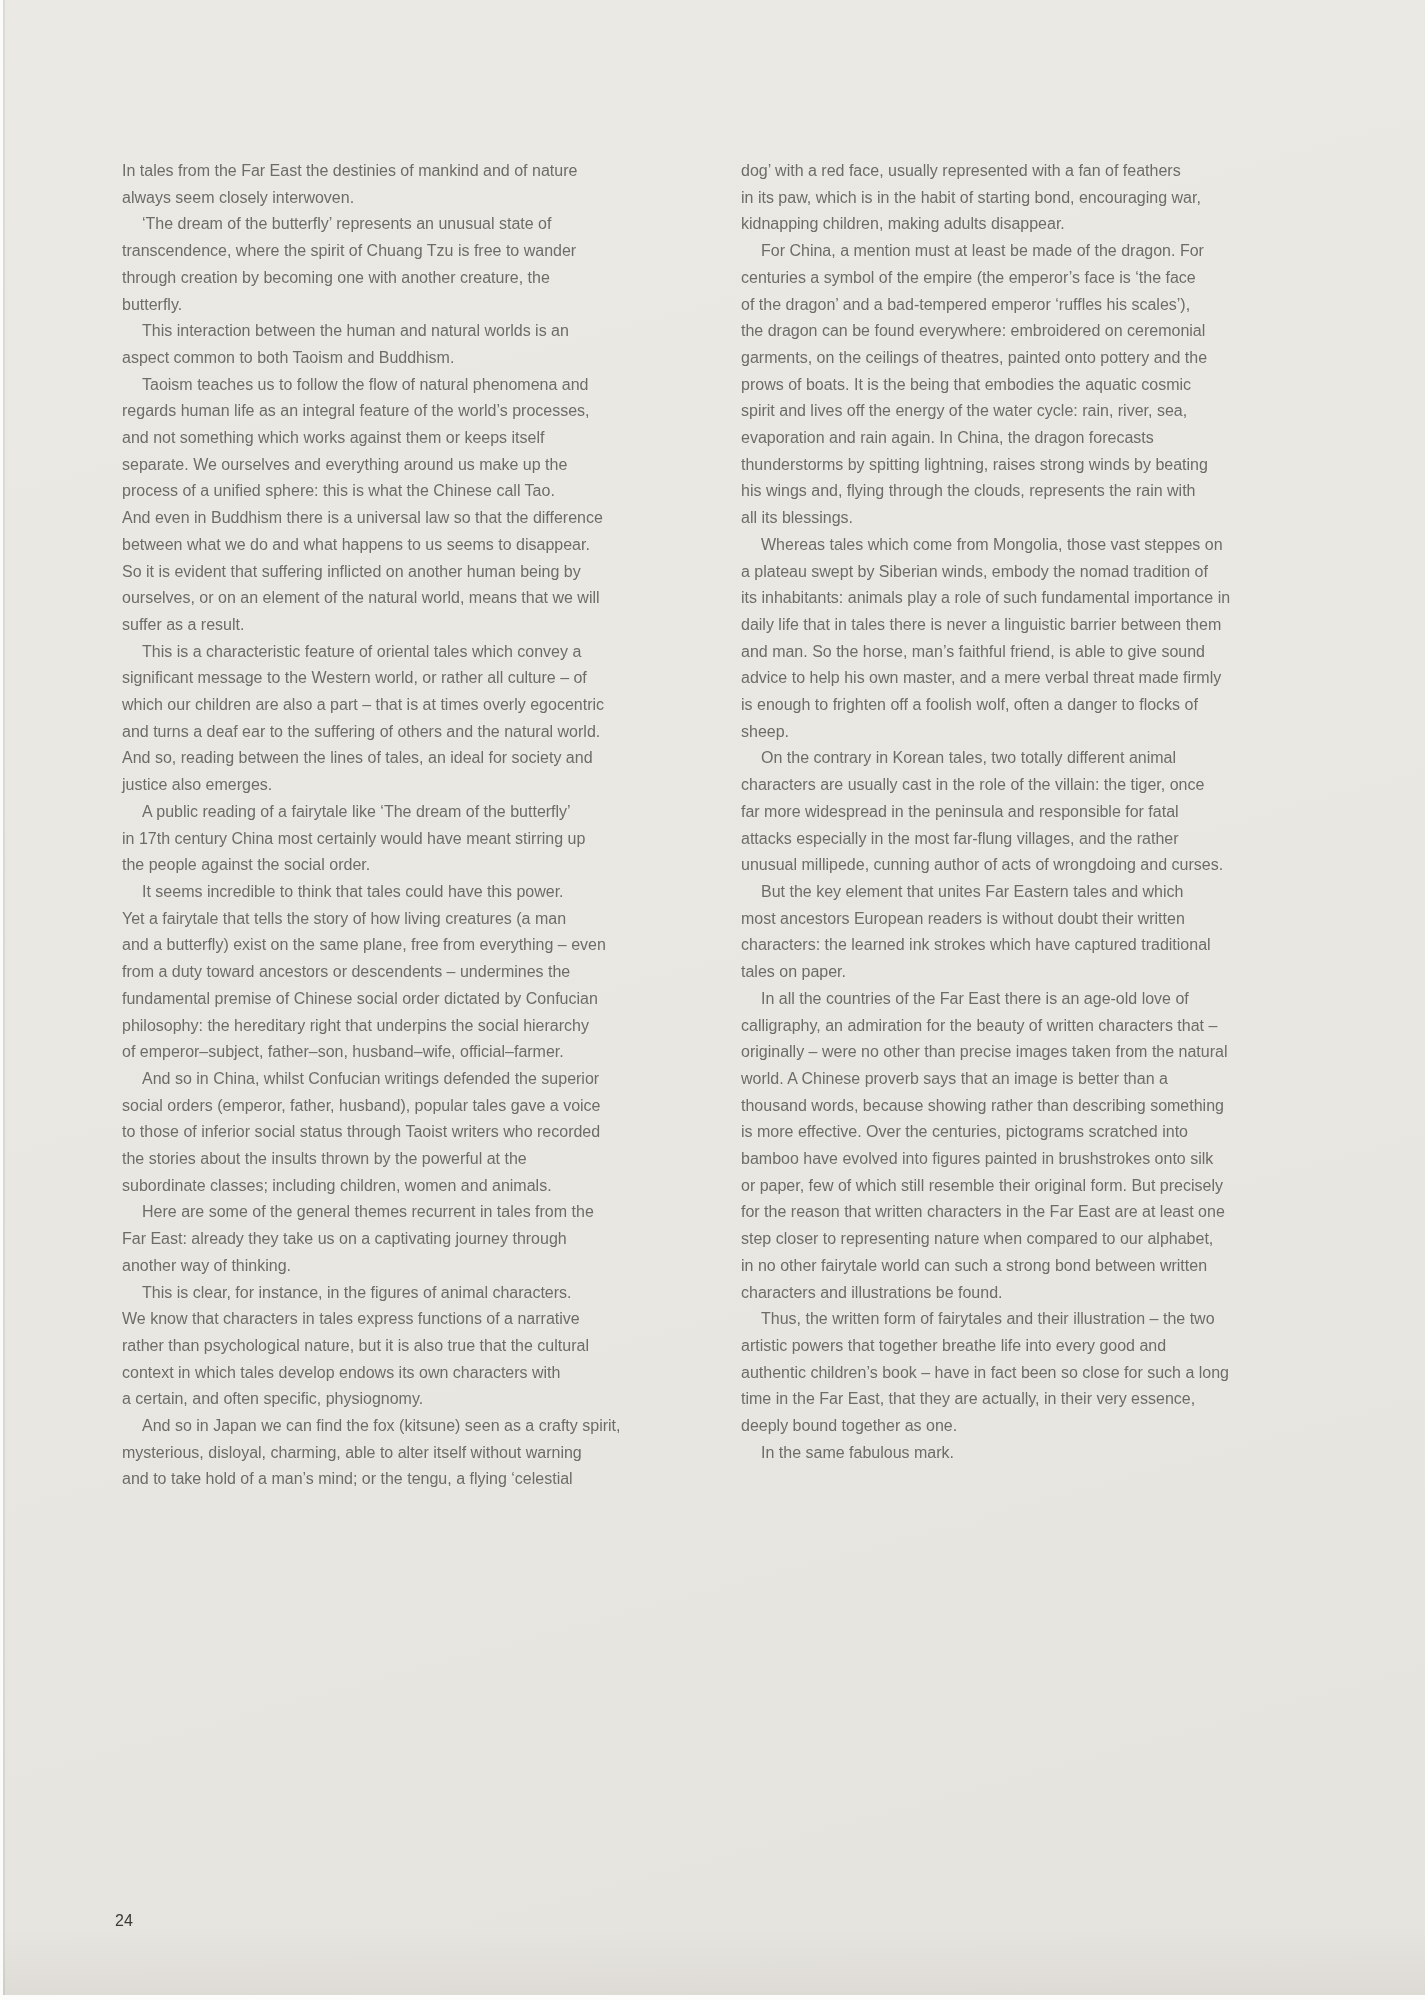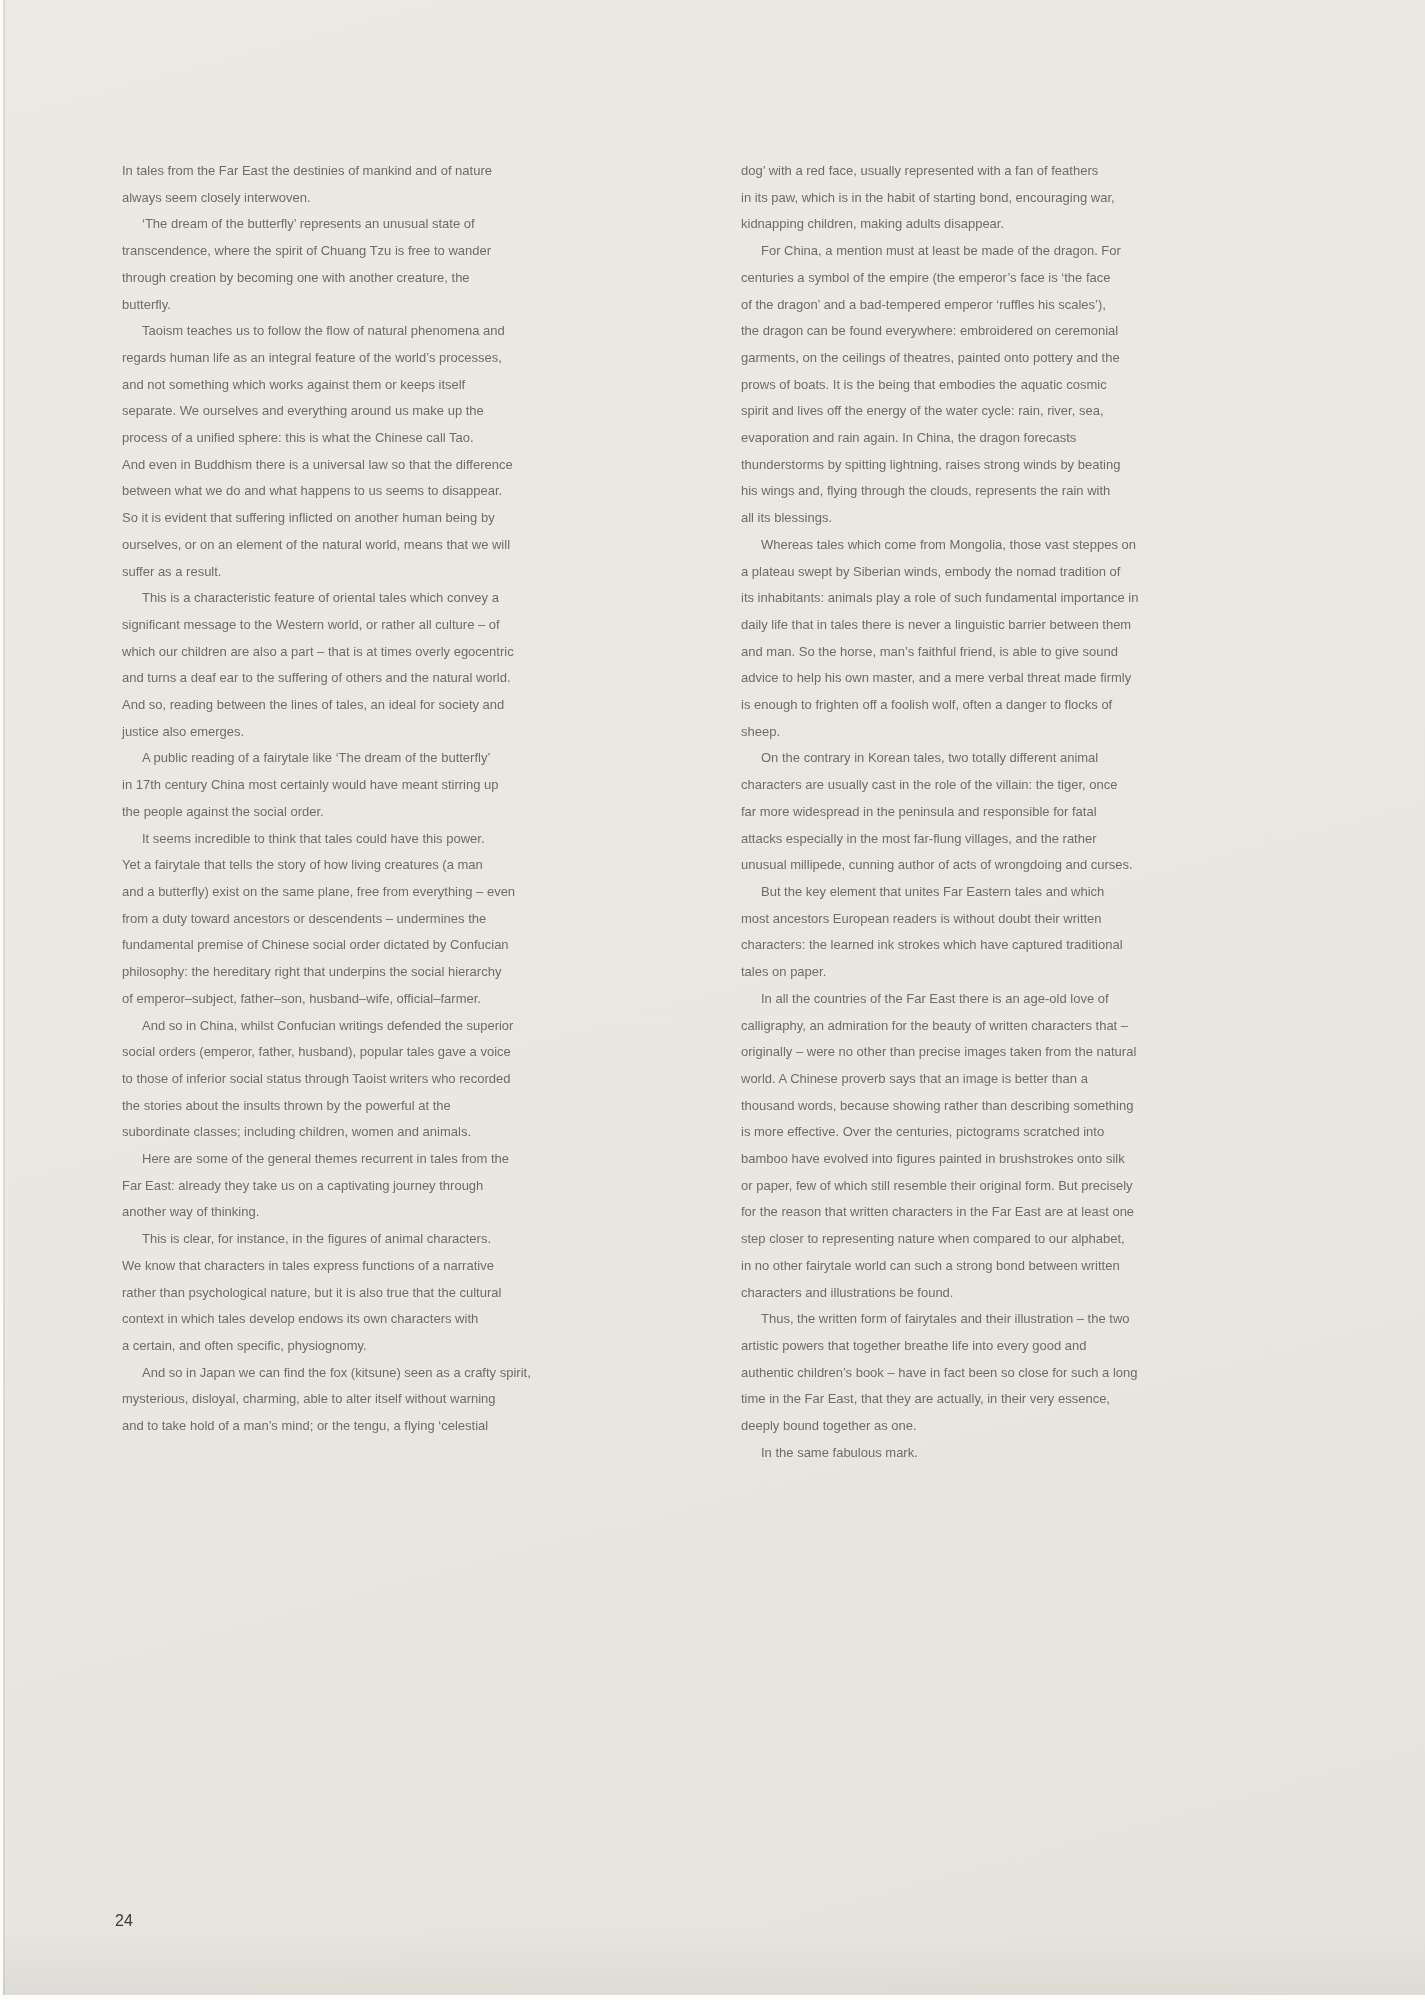--- a/index.html
+++ b/index.html
@@ -37,21 +37,21 @@
   .edge-bottom-white {
     position: absolute;
     left: 0; right: 0; bottom: 0;
     height: 5px;
     background: #fcfcfa;
   }
   .column {
     position: absolute;
     top: 158px;
     width: 600px;
-    font-size: 13px;
+    font-size: 16px;
     line-height: 26.7px;
     letter-spacing: 0;
     color: var(--ink, #6e6c68);
     text-align: left;
   }
   .column.left  { left: 122px; }
   .column.right { left: 741px; }
   .para {
     margin: 0;
     white-space: pre-line;
@@ -76,20 +76,22 @@
 <div class="edge-bottom-white"></div>
 
 <main>
   <section class="column left">
       <p class="para">In tales from the Far East the destinies of mankind and of nature
 always seem closely interwoven.</p>
       <p class="para indent">‘The dream of the butterfly’ represents an unusual state of
 transcendence, where the spirit of Chuang Tzu is free to wander
 through creation by becoming one with another creature, the
 butterfly.</p>
+      <p class="para indent">This interaction between the human and natural worlds is an
+aspect common to both Taoism and Buddhism.</p>
       <p class="para indent">Taoism teaches us to follow the flow of natural phenomena and
 regards human life as an integral feature of the world’s processes,
 and not something which works against them or keeps itself
 separate. We ourselves and everything around us make up the
 process of a unified sphere: this is what the Chinese call Tao.
 And even in Buddhism there is a universal law so that the difference
 between what we do and what happens to us seems to disappear.
 So it is evident that suffering inflicted on another human being by
 ourselves, or on an element of the natural world, means that we will
 suffer as a result.</p>

